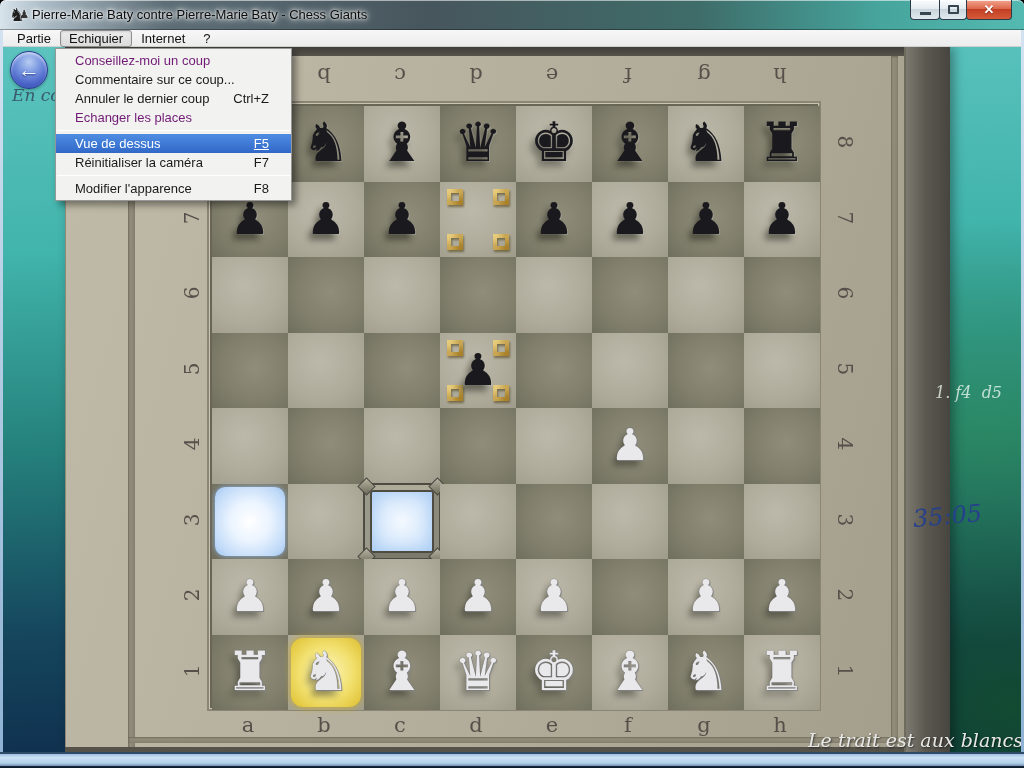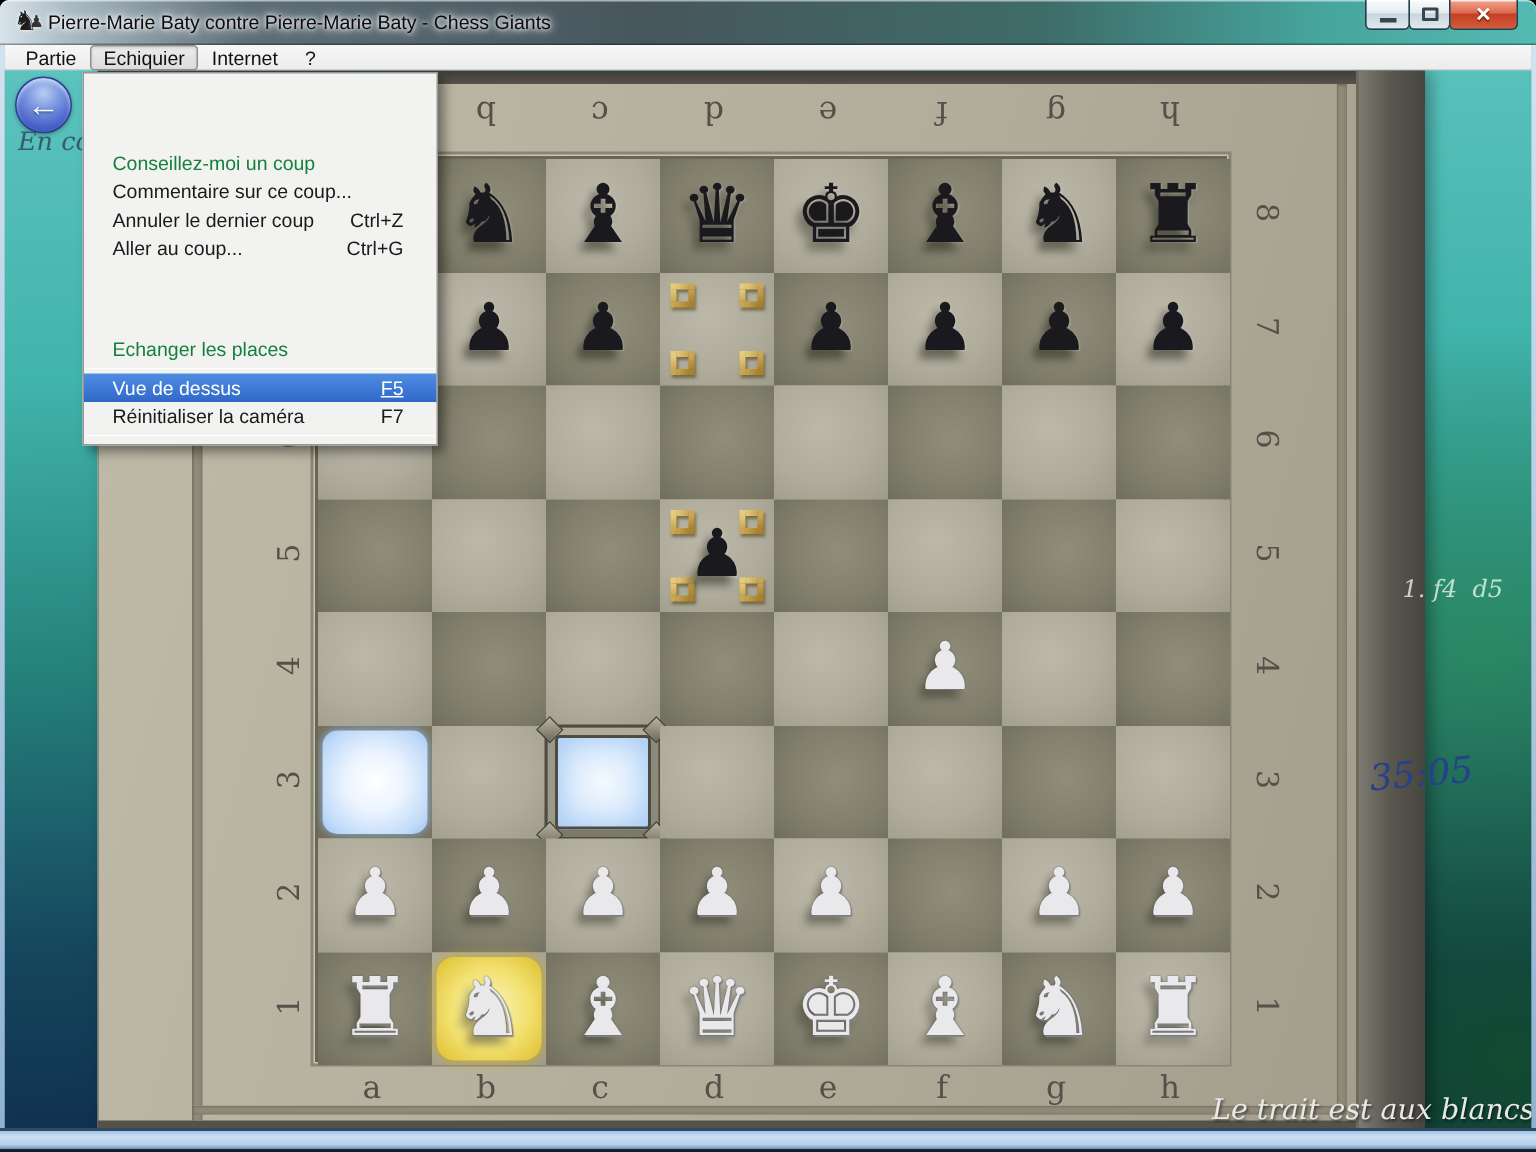--- a/index.html
+++ b/index.html
@@ -138,21 +138,21 @@
     font-family:"DejaVu Serif", serif; font-style:italic; font-size:19px; color:#e8e8e6;
     text-shadow:1px 1px 2px rgba(0,0,0,.55); }
 
   
   .dropdown { position:absolute; left:52px; top:1px; width:237px; z-index:10;
     background:#f2f2f0; border:1px solid #979797; padding:2px 0;
     box-shadow:4px 4px 7px rgba(0,0,0,.42); font-size:13px; }
   .mi { height:19px; display:flex; justify-content:space-between; align-items:center;
     padding:0 22px 0 19px; color:#1a1a1a; }
   .mi .sc { color:#1a1a1a; }
-  .mi.dis, .mi.dis .sc { color:#15803d;margin-top:48px; }
+  .mi.dis, .mi.dis .sc { color:#701a75; }
   .mi.hi { background: linear-gradient(#4f8de2,#3068c8); color:#fff; }
   .mi.hi .sc { color:#fff;text-decoration:underline; }
   .msep { height:1px; background:#d9d9d9; border-bottom:1px solid #fff; margin:3px 1px; }
 </style>
 </head>
 <body>
 
 <div class="window">
 
   <div class="titlebar">
@@ -396,38 +396,38 @@
           <span class="sc"></span>
       </div>
       <div class="mi">
         <span>Commentaire sur ce coup...</span>
           <span class="sc"></span>
       </div>
       <div class="mi">
         <span>Annuler le dernier coup</span>
           <span class="sc">Ctrl+Z</span>
       </div>
-      <div class="mi">
-        <span>Aller au coup...</span>
-          <span class="sc">Ctrl+G</span>
-      </div>
       <div class="mi dis">
         <span>Echanger les places</span>
           <span class="sc"></span>
       </div>
       <div class="msep"></div>
       <div class="mi hi">
         <span>Vue de dessus</span>
           <span class="sc">F5</span>
       </div>
       <div class="mi">
         <span>Réinitialiser la caméra</span>
           <span class="sc">F7</span>
       </div>
       <div class="msep"></div>
+      <div class="mi">
+        <span>Modifier l'apparence</span>
+          <span class="sc">F8</span>
+      </div>
     </div>
 
   </div>
 
   <div class="frame-l"></div>
   <div class="frame-r"></div>
   <div class="frame-b"></div>
 </div>
 
 </body></html>

